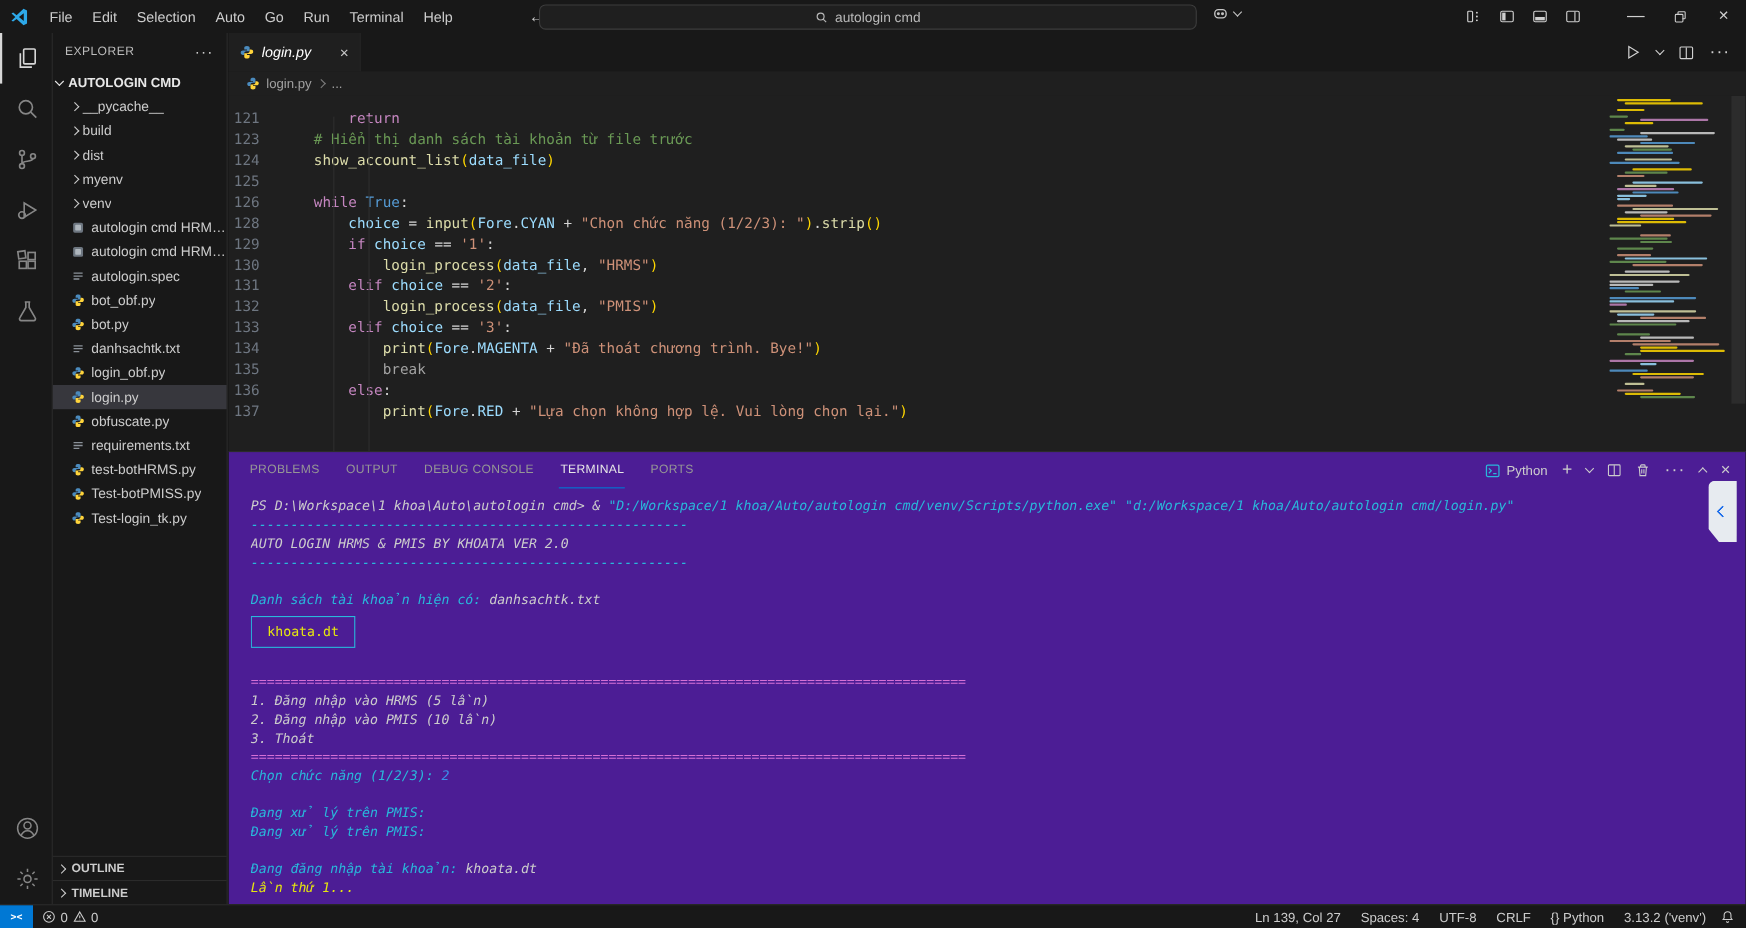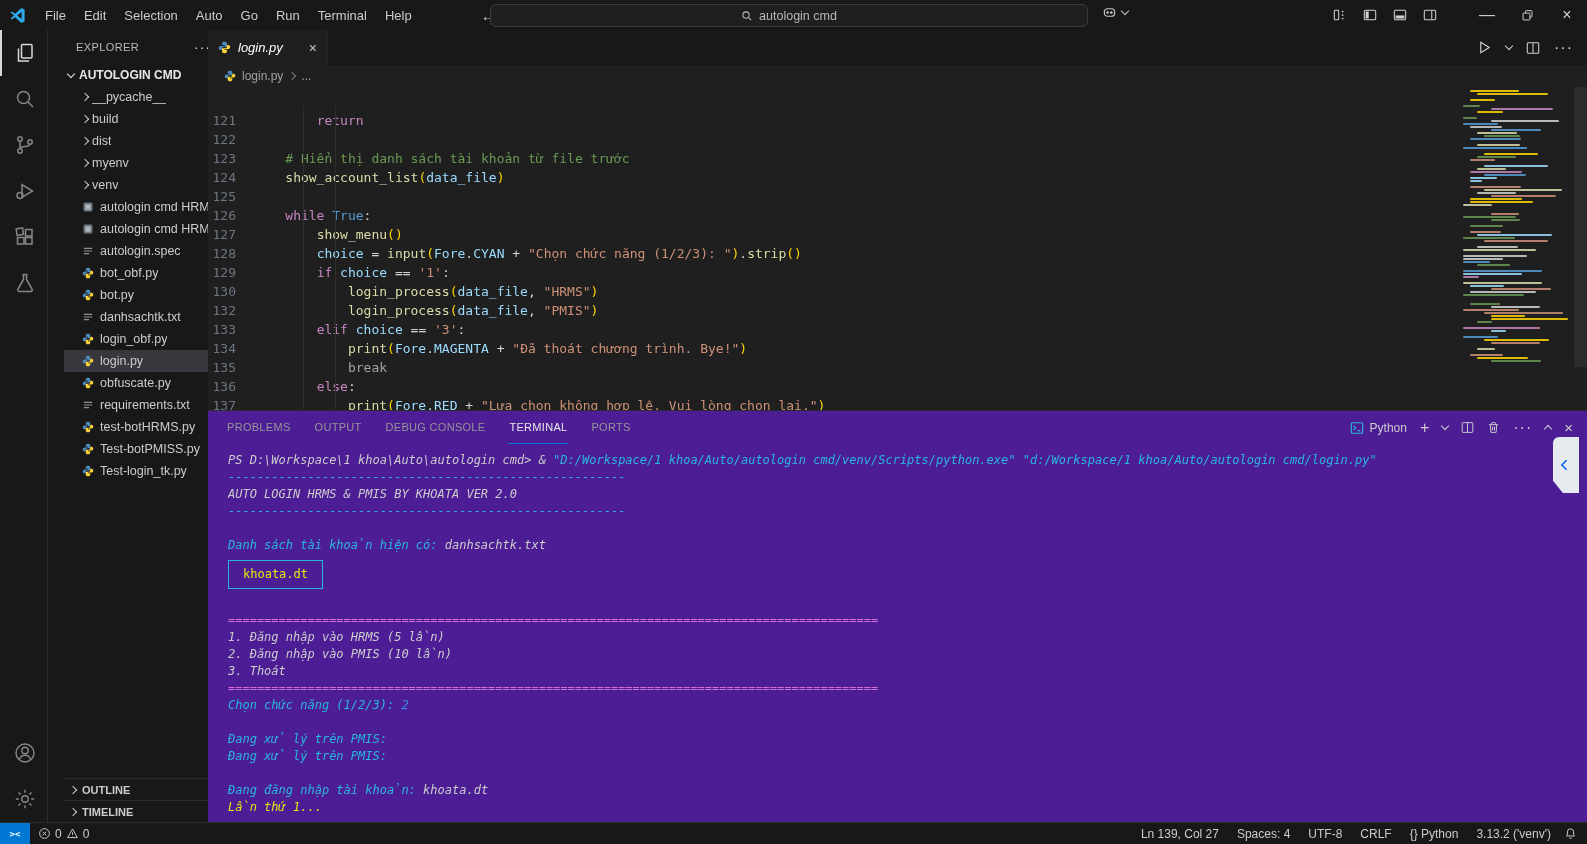--- a/index.html
+++ b/index.html
@@ -26,21 +26,21 @@
 
   
   .activitybar { position:absolute; left:0; top:30px; bottom:22px; width:48px; background:#181818;
     border-right:1px solid #2b2b2b; display:flex; flex-direction:column; z-index:10; }
   .ab-icon { width:48px; height:46px; display:flex; align-items:center; justify-content:center;
     color:#868686; border-left:2px solid transparent; }
   .ab-icon.active { color:#d7d7d7; border-left:2px solid #d7d7d7; }
   .ab-spacer { flex:1; }
 
   
-  .sidebar { position:absolute; left:64px; top:30px; bottom:22px; width:160px; background:#181818;
+  .sidebar { position:absolute; left:47px; top:30px; bottom:22px; width:160px; background:#181818;
     border-right:1px solid #2b2b2b; font-size:13px; }
   .sb-header { height:34px; display:flex; align-items:center; padding:0 12px; font-size:11px;
     color:#bbbbbb; letter-spacing:.4px; }
   .sb-header .dots { margin-left:auto; color:#cccccc; font-size:14px; letter-spacing:1px; }
   .sb-root { height:22px; display:flex; align-items:center; gap:5px; padding-left:4px;
     font-weight:bold; font-size:12px; color:#e8e8e8; }
   .tree { }
   .tree-item { height:22px; display:flex; align-items:center; gap:6px; padding-left:18px;
     color:#cccccc; white-space:nowrap; overflow:hidden; }
   .tree-item.selected { background:#37373d; }
@@ -60,21 +60,21 @@
   .editor-actions { margin-left:auto; display:flex; align-items:center; gap:14px; padding-right:14px; color:#d0d0d0; }
   .breadcrumb { height:22px; display:flex; align-items:center; gap:6px; padding-left:16px;
     font-size:12px; color:#a0a0a0; background:#1f1f1f; }
   .code-area { position:absolute; top:57px; left:0; right:0; bottom:0; overflow:hidden;
     font-family:"DejaVu Sans Mono", monospace; font-size:13px; }
   .code-line { height:19px; line-height:19px; display:flex; }
   .ln { width:46px; text-align:right; padding-right:18px; color:#6e7681; flex:none; }
   .code { white-space:pre; }
   .sticky { position:absolute; top:0; left:0; right:0; height:19px; background:#1f1f1f; z-index:3;
     box-shadow:0 4px 7px -1px rgba(0,0,0,.55); }
-  #code-lines { position:absolute; top:24px; left:0; right:0; }
+  #code-lines { position:absolute; top:12px; left:0; right:0; }
   .guide { position:absolute; top:19px; bottom:0; width:1px; background:#2e2e2e; z-index:1; }
   .minimap { position:absolute; top:3px; right:14px; width:110px; height:296px; overflow:hidden; }
   .mm-line { height:2px; margin-bottom:1px; border-radius:1px; opacity:.85; }
   .vscroll { position:absolute; top:0; right:0; width:13px; height:280px; background:rgba(121,121,121,.15); }
 
   
   .panel { position:absolute; left:208px; right:0; top:410px; bottom:22px; background:#4c1d95;
     border-top:1px solid #2b2b2b; }
   .panel-header { height:33px; display:flex; align-items:center; padding:0 14px 0 18px; }
   .panel-tabs { display:flex; gap:22px; height:100%; }
@@ -409,54 +409,50 @@
   </div>
   <div class="code-area">
     <div class="guide" style="left:95px;"></div>
     <div class="guide" style="left:127px;"></div>
     <div id="code-lines">
         <div class="code-line">
           <span class="ln">121</span>
           <span class="code"><span style="color:#D4D4D4">        </span><span style="color:#C586C0">return</span></span>
         </div>
         <div class="code-line">
-          <span class="ln">122</span>
-          <span class="code"></span>
-        </div>
-        <div class="code-line">
           <span class="ln">123</span>
           <span class="code"><span style="color:#D4D4D4">    </span><span style="color:#6A9955"># Hiển thị danh sách tài khoản từ file trước</span></span>
         </div>
         <div class="code-line">
           <span class="ln">124</span>
           <span class="code"><span style="color:#D4D4D4">    </span><span style="color:#DCDCAA">show_account_list</span><span style="color:#FFD700">(</span><span style="color:#9CDCFE">data_file</span><span style="color:#FFD700">)</span></span>
         </div>
         <div class="code-line">
           <span class="ln">125</span>
           <span class="code"></span>
         </div>
         <div class="code-line">
           <span class="ln">126</span>
           <span class="code"><span style="color:#D4D4D4">    </span><span style="color:#C586C0">while</span><span style="color:#D4D4D4"> </span><span style="color:#569CD6">True</span><span style="color:#D4D4D4">:</span></span>
         </div>
         <div class="code-line">
-          <span class="ln">127</span>
-          <span class="code"><span style="color:#D4D4D4">        </span><span style="color:#DCDCAA">show_menu</span><span style="color:#FFD700">()</span></span>
-        </div>
-        <div class="code-line">
           <span class="ln">128</span>
           <span class="code"><span style="color:#D4D4D4">        </span><span style="color:#9CDCFE">choice</span><span style="color:#D4D4D4"> = </span><span style="color:#DCDCAA">input</span><span style="color:#FFD700">(</span><span style="color:#9CDCFE">Fore</span><span style="color:#D4D4D4">.</span><span style="color:#9CDCFE">CYAN</span><span style="color:#D4D4D4"> + </span><span style="color:#CE9178">"Chọn chức năng (1/2/3): "</span><span style="color:#FFD700">)</span><span style="color:#D4D4D4">.</span><span style="color:#DCDCAA">strip</span><span style="color:#FFD700">()</span></span>
         </div>
         <div class="code-line">
           <span class="ln">129</span>
           <span class="code"><span style="color:#D4D4D4">        </span><span style="color:#C586C0">if</span><span style="color:#D4D4D4"> </span><span style="color:#9CDCFE">choice</span><span style="color:#D4D4D4"> == </span><span style="color:#CE9178">'1'</span><span style="color:#D4D4D4">:</span></span>
         </div>
         <div class="code-line">
           <span class="ln">130</span>
           <span class="code"><span style="color:#D4D4D4">            </span><span style="color:#DCDCAA">login_process</span><span style="color:#FFD700">(</span><span style="color:#9CDCFE">data_file</span><span style="color:#D4D4D4">, </span><span style="color:#CE9178">"HRMS"</span><span style="color:#FFD700">)</span></span>
+        </div>
+        <div class="code-line">
+          <span class="ln">131</span>
+          <span class="code"><span style="color:#D4D4D4">        </span><span style="color:#C586C0">elif</span><span style="color:#D4D4D4"> </span><span style="color:#9CDCFE">choice</span><span style="color:#D4D4D4"> == </span><span style="color:#CE9178">'2'</span><span style="color:#D4D4D4">:</span></span>
         </div>
         <div class="code-line">
           <span class="ln">132</span>
           <span class="code"><span style="color:#D4D4D4">            </span><span style="color:#DCDCAA">login_process</span><span style="color:#FFD700">(</span><span style="color:#9CDCFE">data_file</span><span style="color:#D4D4D4">, </span><span style="color:#CE9178">"PMIS"</span><span style="color:#FFD700">)</span></span>
         </div>
         <div class="code-line">
           <span class="ln">133</span>
           <span class="code"><span style="color:#D4D4D4">        </span><span style="color:#C586C0">elif</span><span style="color:#D4D4D4"> </span><span style="color:#9CDCFE">choice</span><span style="color:#D4D4D4"> == </span><span style="color:#CE9178">'3'</span><span style="color:#D4D4D4">:</span></span>
         </div>
         <div class="code-line">

